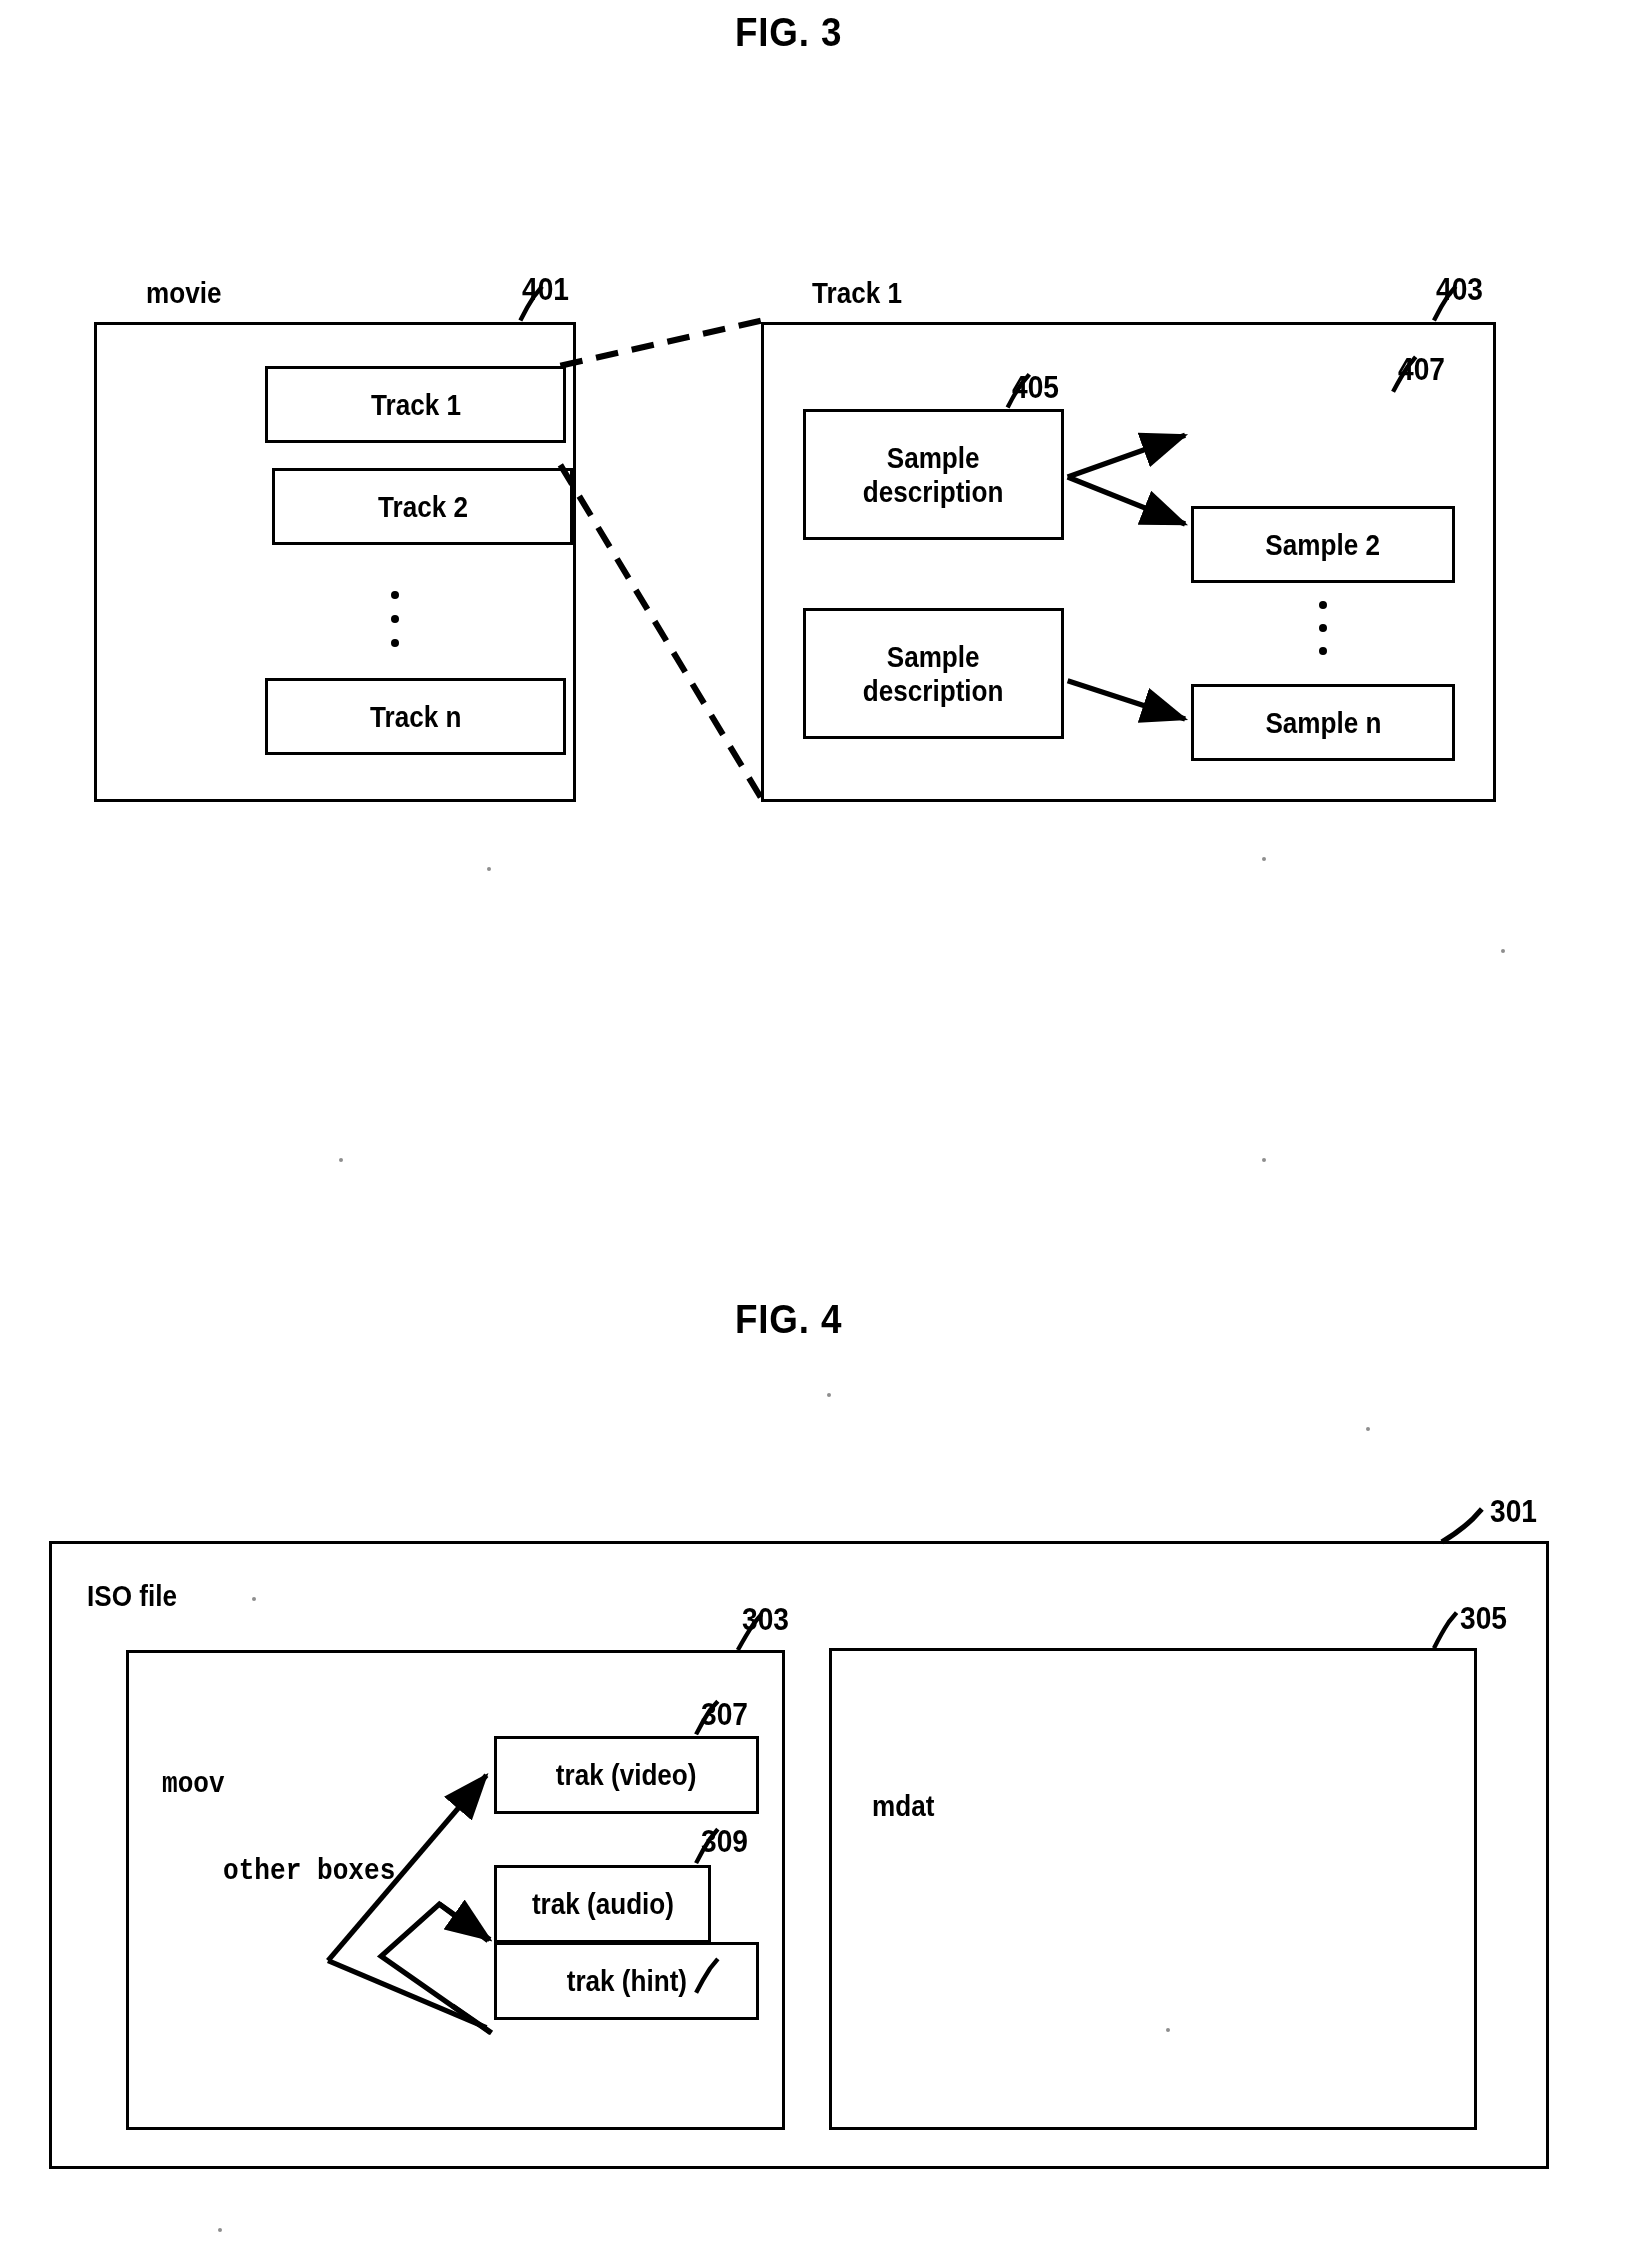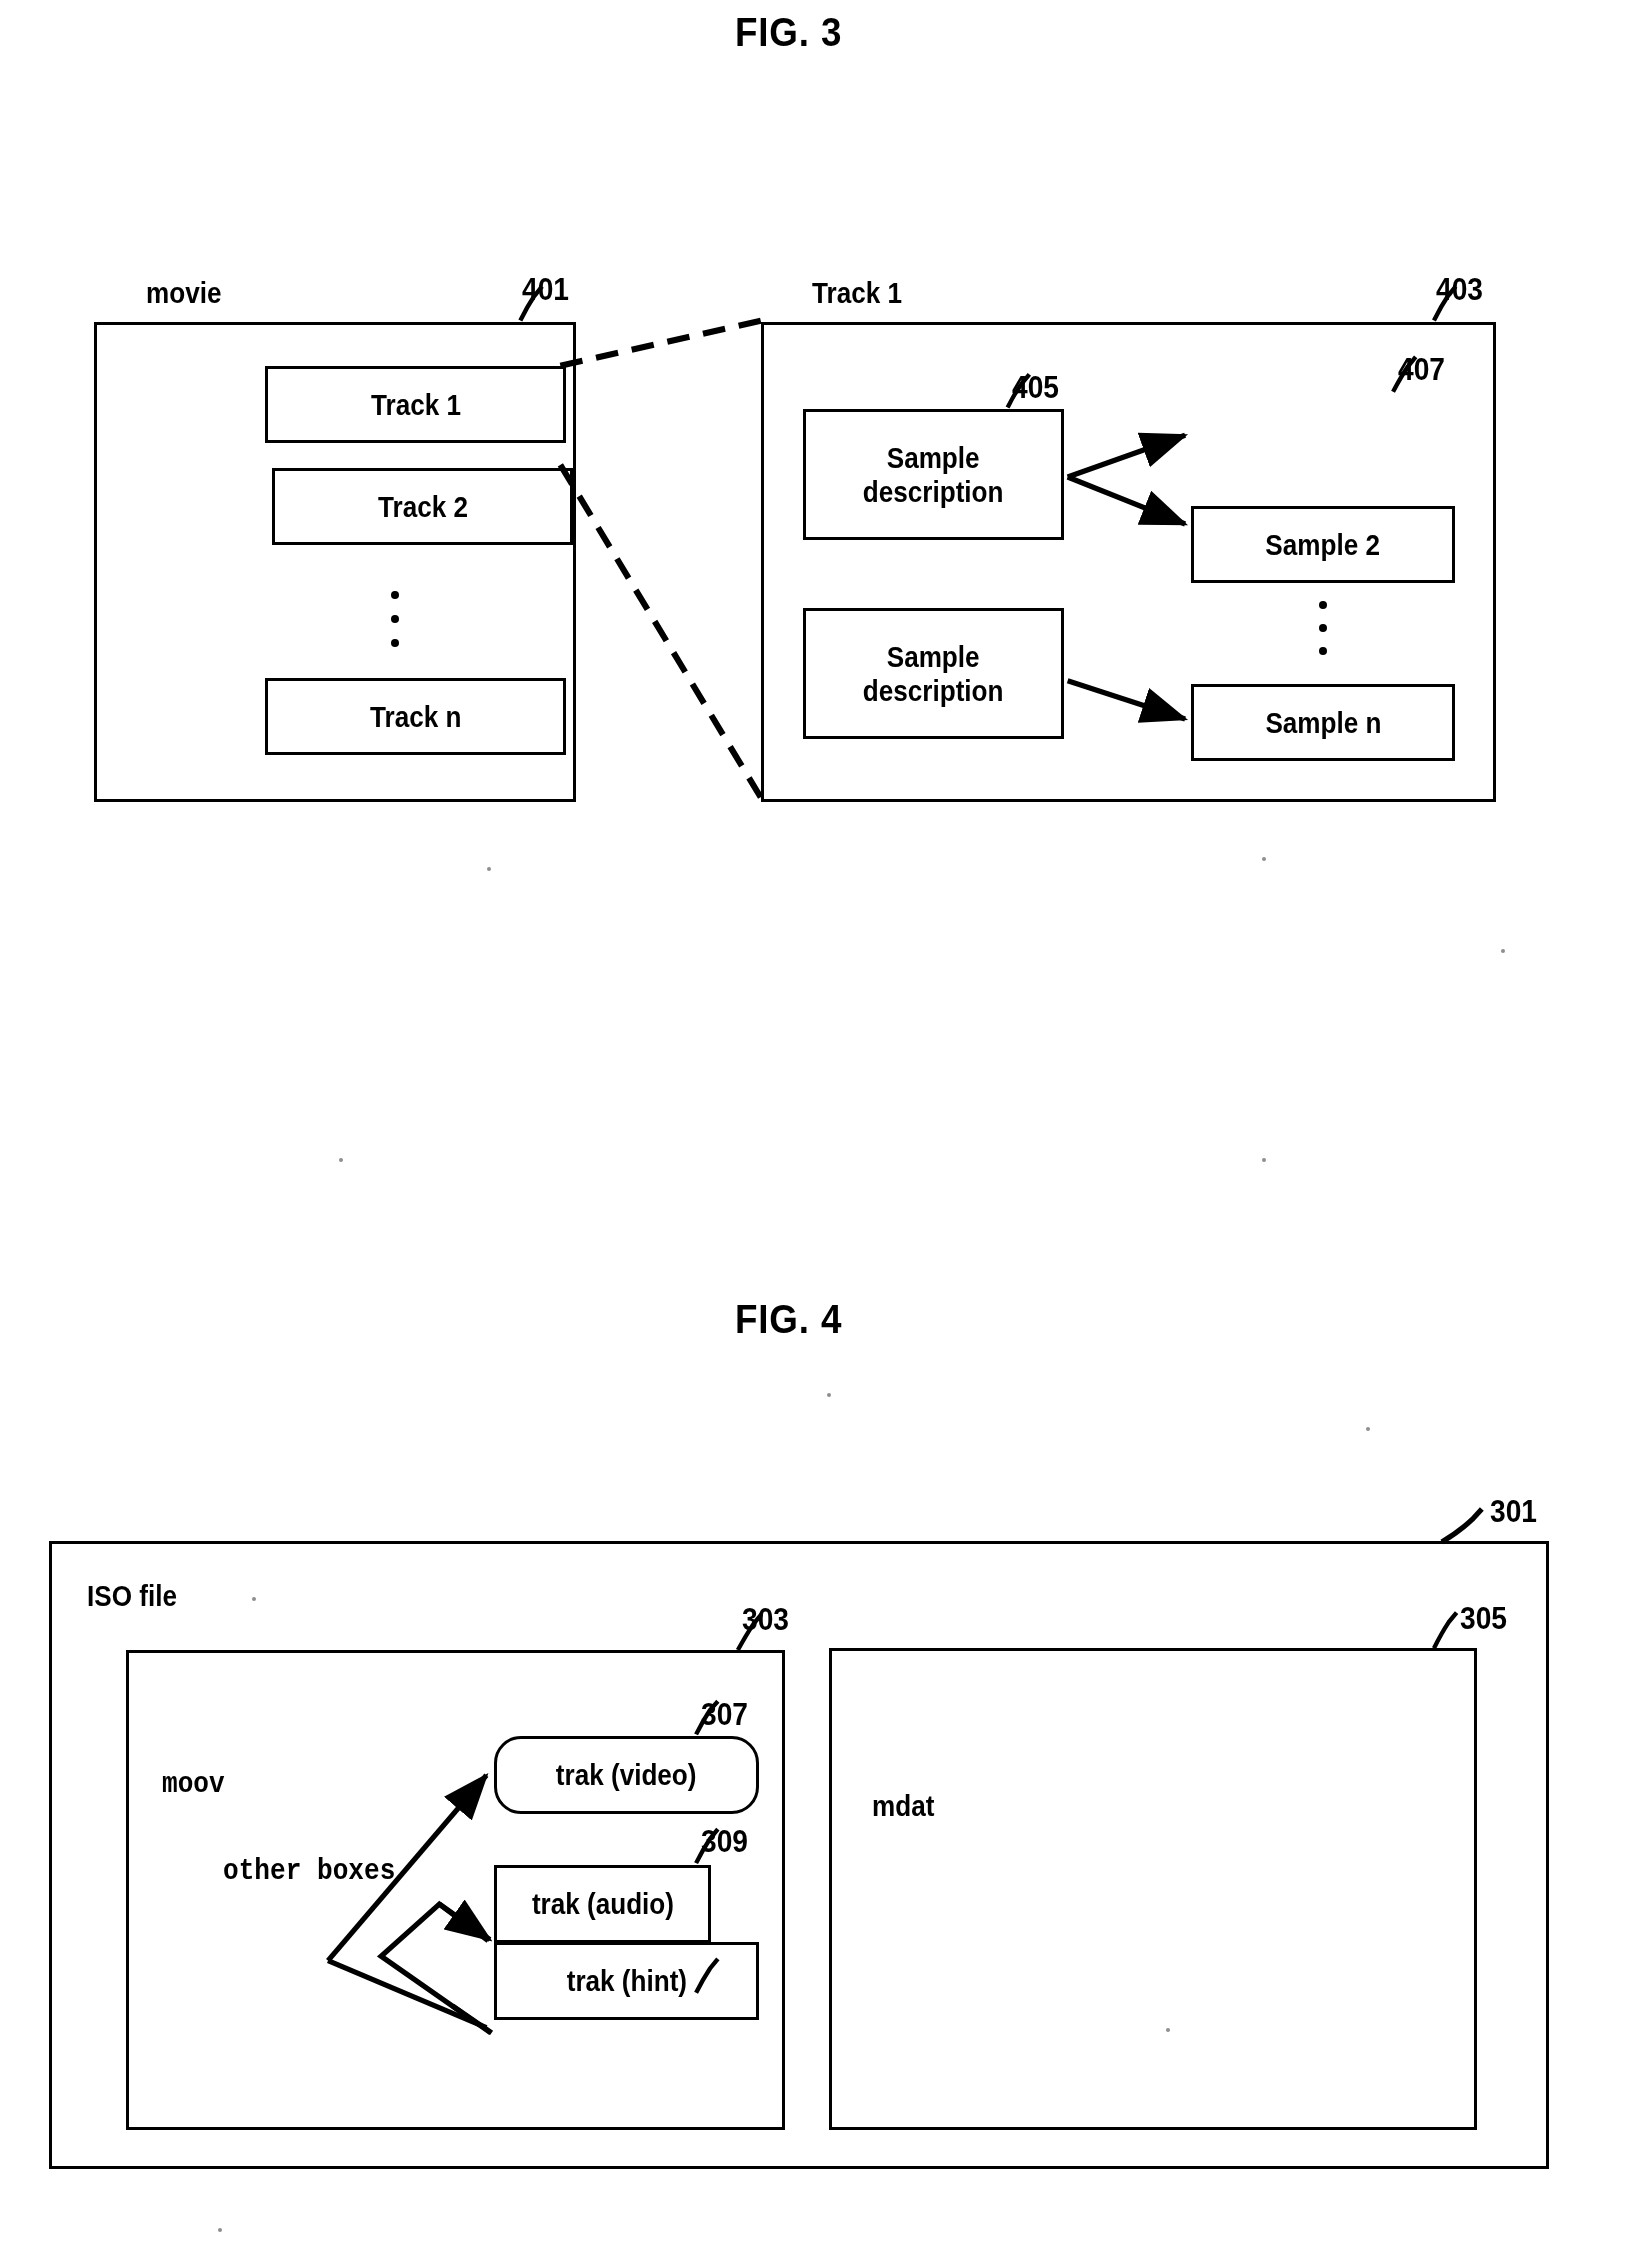--- a/index.html
+++ b/index.html
@@ -178,21 +178,21 @@
 
   <div class="refnum" style="left:742px; top:1601px;">303</div>
   <div class="box" style="left:126px; top:1650px; width:659px; height:480px;"></div>
 
   <div class="inner-label" style="left:162px; top:1719px;font-family:Liberation Mono, monospace;">
     <span>moov</span><br>
     <span style="margin-left:61px;">other boxes</span>
   </div>
 
   <div class="refnum" style="left:701px; top:1696px;">307</div>
-  <div class="box" style="left:494px; top:1736px; width:265px; height:78px;border-radius:27px;">
+  <div class="box" style="left:494px; top:1736px; width:265px; height:78px;">
     <div class="box-text"><span>trak (video)</span></div>
   </div>
 
   <div class="refnum" style="left:701px; top:1823px;">309</div>
   <div class="box" style="left:494px; top:1865px; width:217px; height:78px;">
     <div class="box-text"><span>trak (audio)</span></div>
   </div>
 
   <div class="refnum" style="left:701px; top:1952px;">130</div>
   <div class="box" style="left:494px; top:1942px; width:265px; height:78px;">

